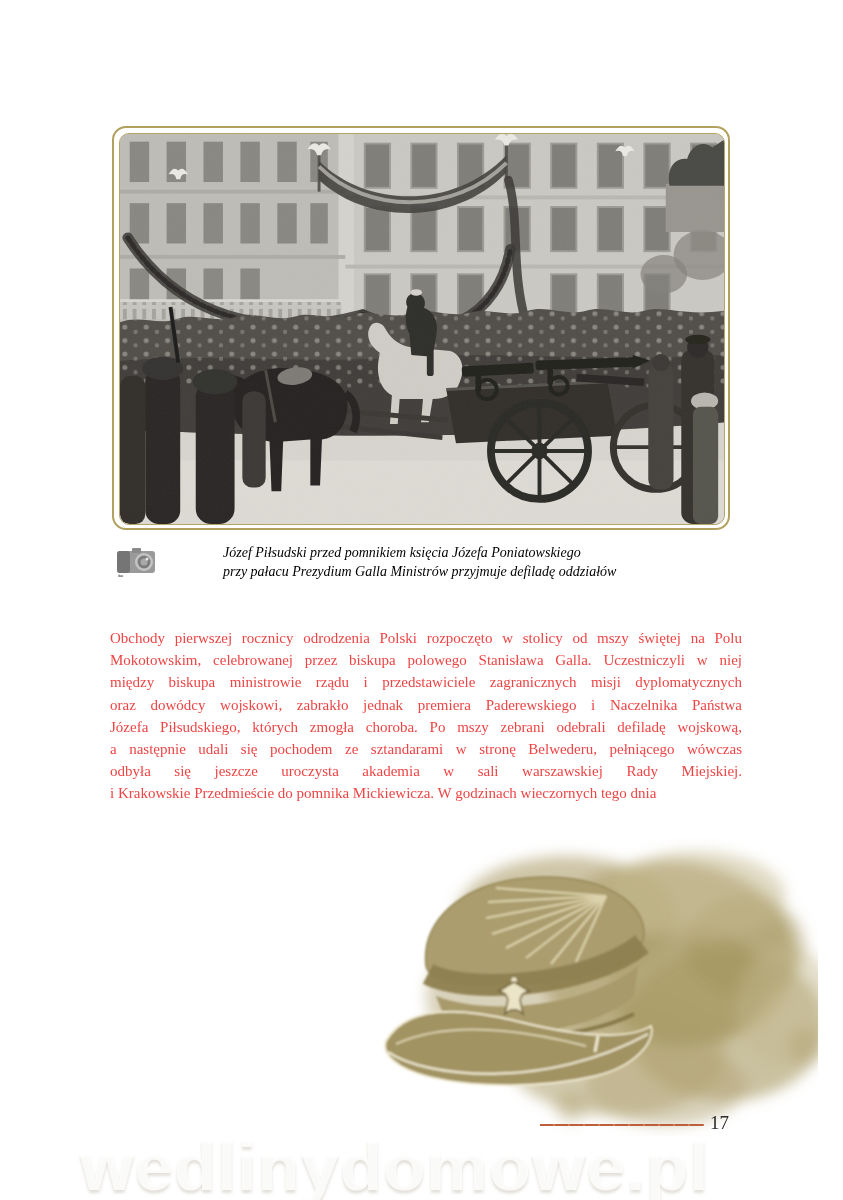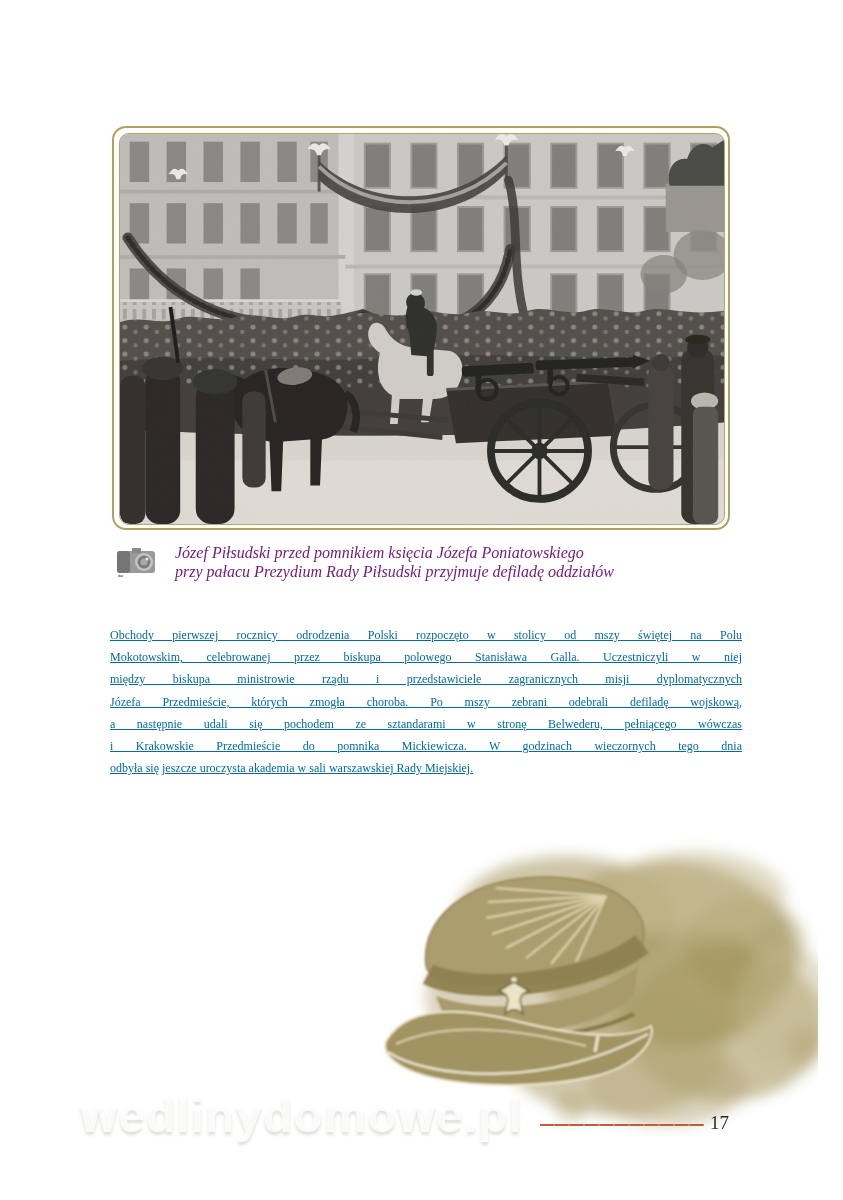--- a/index.html
+++ b/index.html
@@ -15,38 +15,38 @@
   }
   .photo-inner{
     width:100%;height:100%;border:1px solid #b7a565;border-radius:10px;
     overflow:hidden;background:#c7c5c0;
   }
   .photo-inner svg{display:block;width:100%;height:100%;}
   
   .caption-row{position:absolute;left:113px;top:543px;width:560px;display:flex;}
   .caption-icon{flex:0 0 62px;padding-top:2px;}
   .caption-text{
-    font-style:italic;font-size:16px;line-height:19px;color:#701a75;
+    font-style:italic;font-size:14px;line-height:19px;color:#000000;margin-left:48px;
   }
   .caption-text span{display:block;}
   
   .body-text{
     position:absolute;left:110px;top:612px;width:632px;
-    font-size:12px;line-height:22.2px;color:#0369a1;text-decoration:underline;
+    font-size:15px;line-height:22.2px;color:#ef4444;
   }
   .body-text .jline{display:block;text-align:justify;text-align-last:justify;}
   .body-text .jline:last-child{text-align-last:left;}
   
   .cap-illustration{position:absolute;left:366px;top:836px;width:452px;height:300px;z-index:4;}
   .cap-illustration svg{display:block;width:100%;height:100%;}
   
   .watermark{
-    position:absolute;left:80px;top:1092px;z-index:5;
+    position:absolute;left:80px;top:1132px;z-index:5;
     font-family:"Liberation Sans", sans-serif;font-weight:bold;
-    font-size:48px;letter-spacing:1px;line-height:1;
+    font-size:69px;letter-spacing:1px;line-height:1;
     color:rgba(255,255,255,0.82);
     text-shadow:0 3px 3px rgba(175,166,150,0.35), 0 -1px 1px rgba(255,255,255,0.9);
     pointer-events:none;white-space:nowrap;
   }
   
   .footer-rule{
     position:absolute;left:540px;top:1124px;width:164px;height:2px;z-index:6;
     background:repeating-linear-gradient(90deg,#bd5f3d 0 13px,#cf7f5e 13px 15px);
   }
   .page-number{
@@ -259,32 +259,33 @@
         <rect x="4" y="6" width="13" height="22" rx="3" fill="#757575"></rect>
         <rect x="19" y="3" width="9" height="5" rx="1" fill="#8a8a8a"></rect>
         <circle cx="31" cy="17" r="9" fill="#c4c4c4"></circle>
         <circle cx="31" cy="17" r="6.5" fill="#7d7d7d"></circle>
         <circle cx="31" cy="17" r="3.5" fill="#a9a9a9"></circle>
         <circle cx="34" cy="14" r="1.5" fill="#e8e8e8"></circle>
       </svg>
     </div>
     <div class="caption-text">
       <span>Józef Piłsudski przed pomnikiem księcia Józefa Poniatowskiego</span>
-      <span>przy pałacu Prezydium Rady Piłsudski przyjmuje defiladę oddziałów</span>
+      <span>przy pałacu Prezydium Galla Ministrów przyjmuje defiladę oddziałów</span>
     </div>
   </div>
 
   <p class="body-text">
     <span class="jline">Obchody pierwszej rocznicy odrodzenia Polski rozpoczęto w stolicy od mszy świętej na Polu</span>
     <span class="jline">Mokotowskim, celebrowanej przez biskupa polowego Stanisława Galla. Uczestniczyli w niej</span>
     <span class="jline">między biskupa ministrowie rządu i przedstawiciele zagranicznych misji dyplomatycznych</span>
-    <span class="jline">Józefa Przedmieście, których zmogła choroba. Po mszy zebrani odebrali defiladę wojskową,</span>
+    <span class="jline">oraz dowódcy wojskowi, zabrakło jednak premiera Paderewskiego i Naczelnika Państwa</span>
+    <span class="jline">Józefa Piłsudskiego, których zmogła choroba. Po mszy zebrani odebrali defiladę wojskową,</span>
     <span class="jline">a następnie udali się pochodem ze sztandarami w stronę Belwederu, pełniącego wówczas</span>
+    <span class="jline">odbyła się jeszcze uroczysta akademia w sali warszawskiej Rady Miejskiej.</span>
     <span class="jline">i Krakowskie Przedmieście do pomnika Mickiewicza. W godzinach wieczornych tego dnia</span>
-    <span class="jline">odbyła się jeszcze uroczysta akademia w sali warszawskiej Rady Miejskiej.</span>
   </p>
 
   <div class="cap-illustration">
     <svg viewBox="0 0 452 300">
       <defs>
         <filter id="wash" x="-40%" y="-40%" width="180%" height="180%">
             <feGaussianBlur stdDeviation="7"></feGaussianBlur>
           </filter>
         <filter id="wash2" x="-20%" y="-20%" width="140%" height="140%">
             <feGaussianBlur stdDeviation="1.2"></feGaussianBlur>

